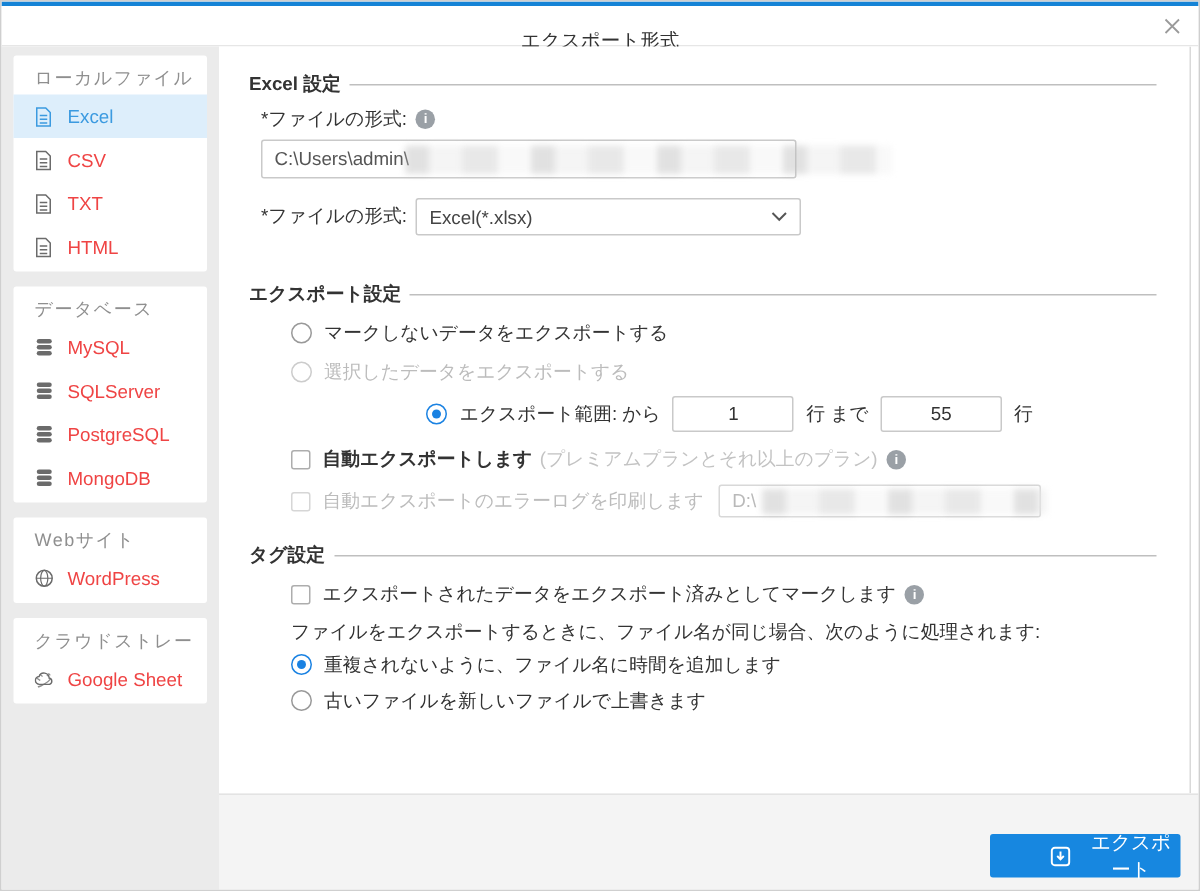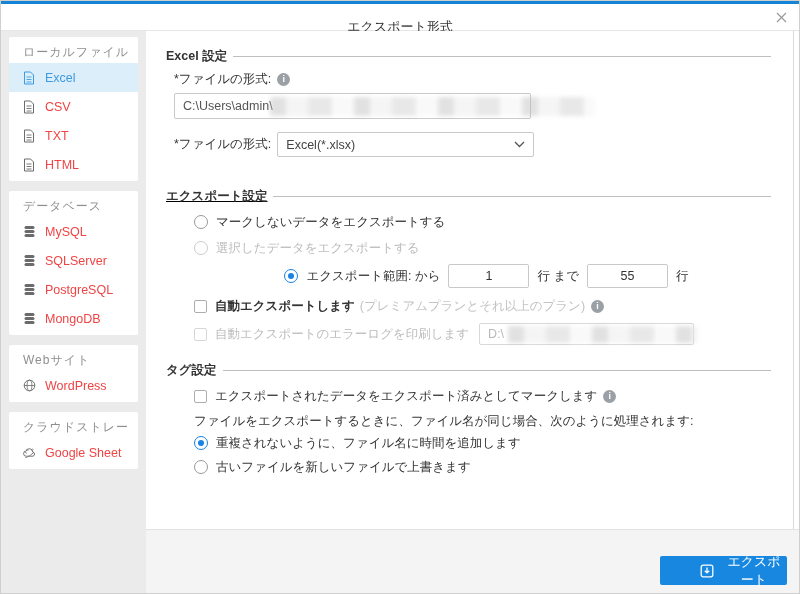--- a/index.html
+++ b/index.html
@@ -218,21 +218,21 @@
           <div class="select">
             <span>Excel(*.xlsx)</span>
             <span class="chev">
                 <svg width="11" height="7" viewBox="0 0 11 7">
                   <path d="M1 1l4.5 4.5L10 1" fill="none" stroke="currentColor" stroke-width="1.3"></path>
                 </svg>
               </span>
           </div>
         </div>
 
-        <div class="sec-title" style="margin-top:30px;text-decoration:underline;">
+        <div class="sec-title" style="margin-top:30px;">
           <span class="t">エクスポート設定</span>
             <span class="rule"></span>
         </div>
         <div class="opt-row first">
           <span class="radio"></span>
           <span>マークしないデータをエクスポートする</span>
         </div>
         <div class="opt-row">
           <span class="radio disabled"></span>
           <span class="dim">選択したデータをエクスポートする</span>

